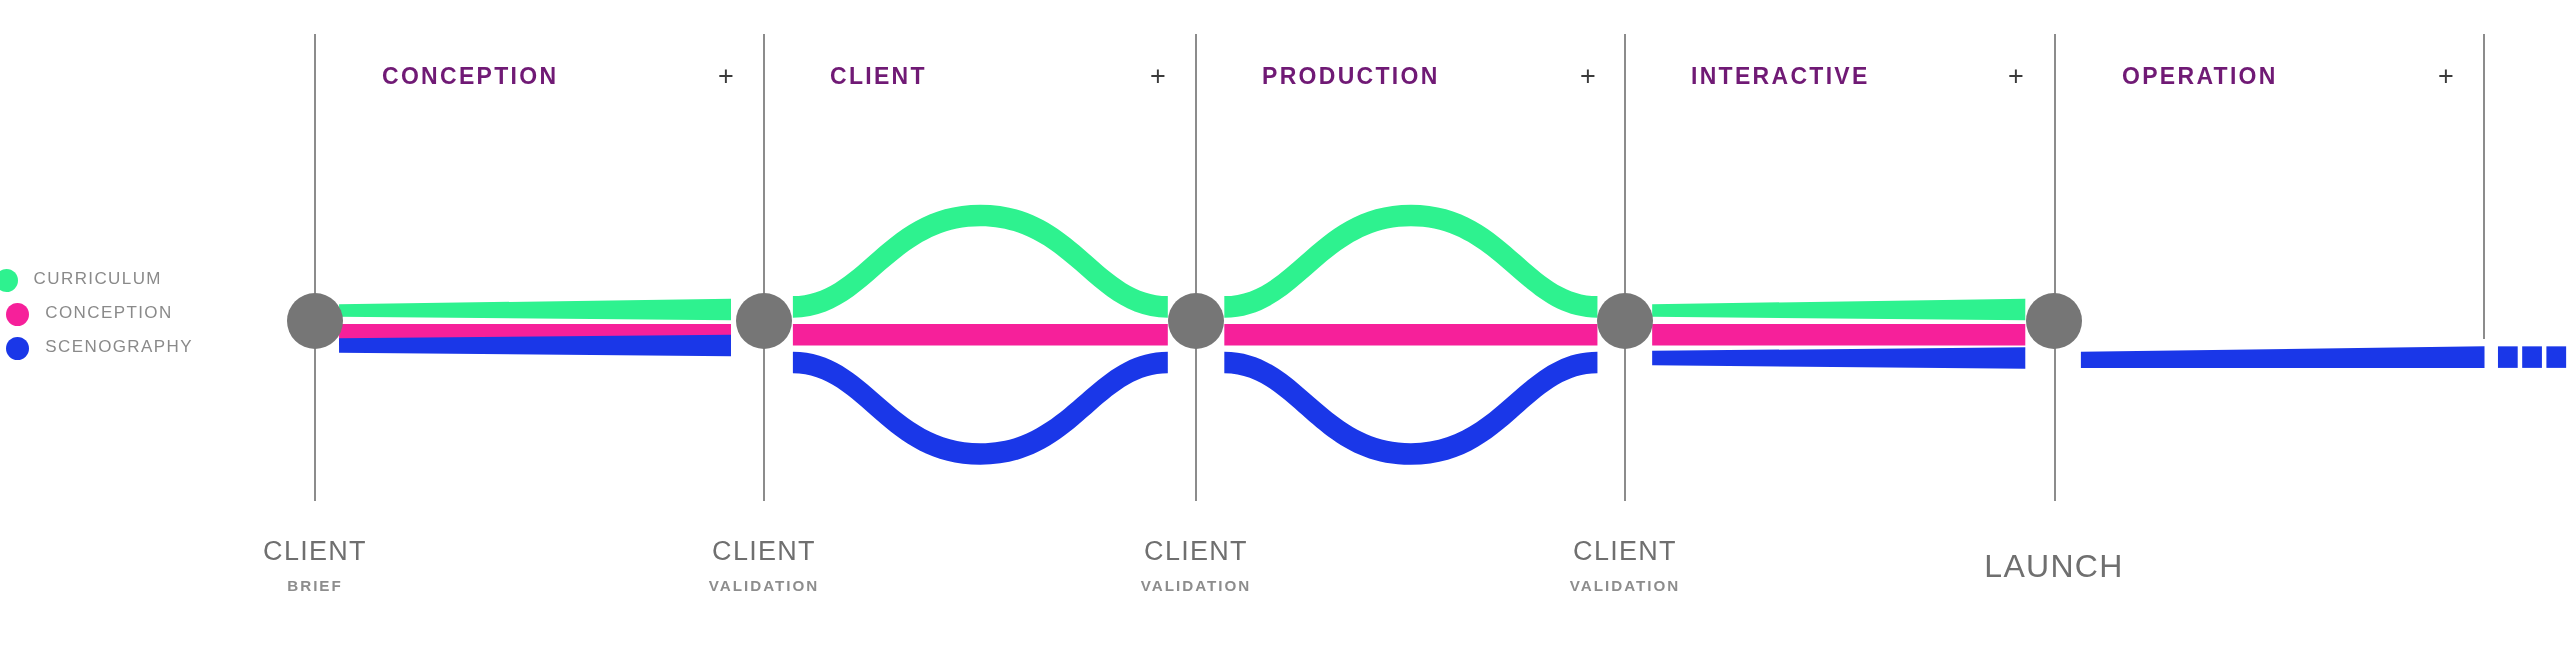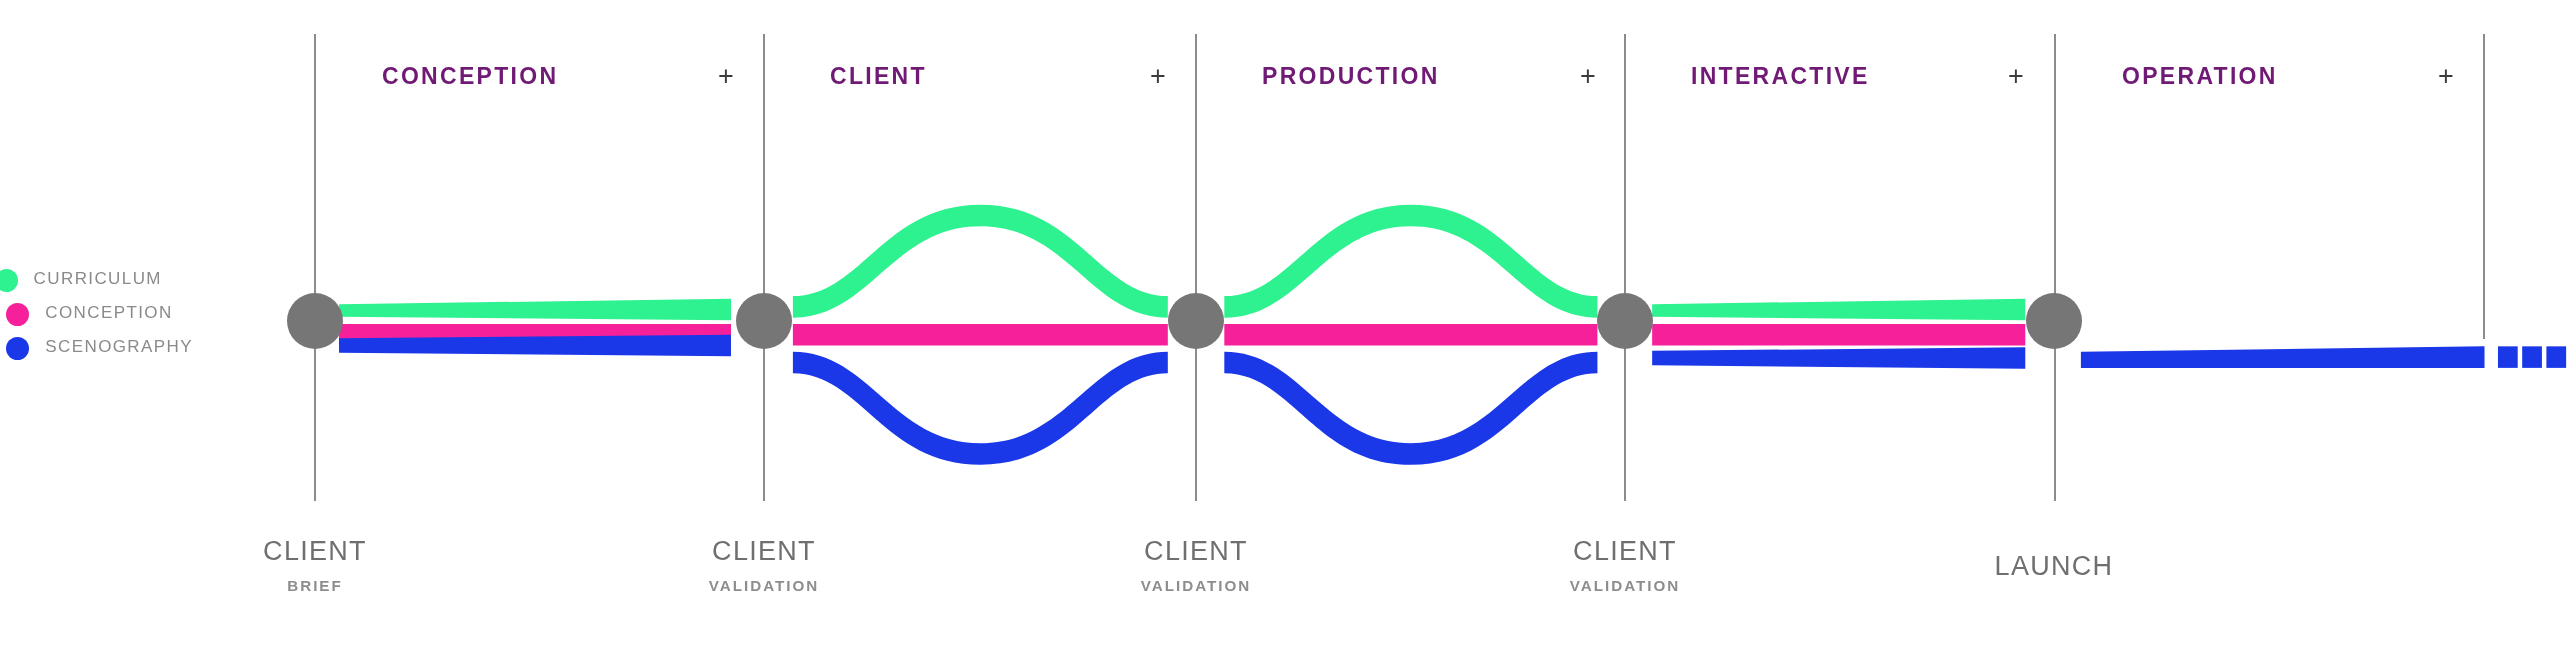--- a/index.html
+++ b/index.html
@@ -109,21 +109,21 @@
   }
   .milestone-caption .m-sub {
     font-size: 15.2px;
     letter-spacing: 2px;
     color: #8d8d8d;
     font-weight: 700;
     margin-top: 10px;
     line-height: 18px;
   }
   .milestone-caption.single .m-title {
-    font-size: 27px;
+    font-size: 32px;
   }
 
   
   #ribbons {
     position: absolute;
     left: 0;
     top: 0;
     width: 2576px;
     height: 664px;
     pointer-events: none;

